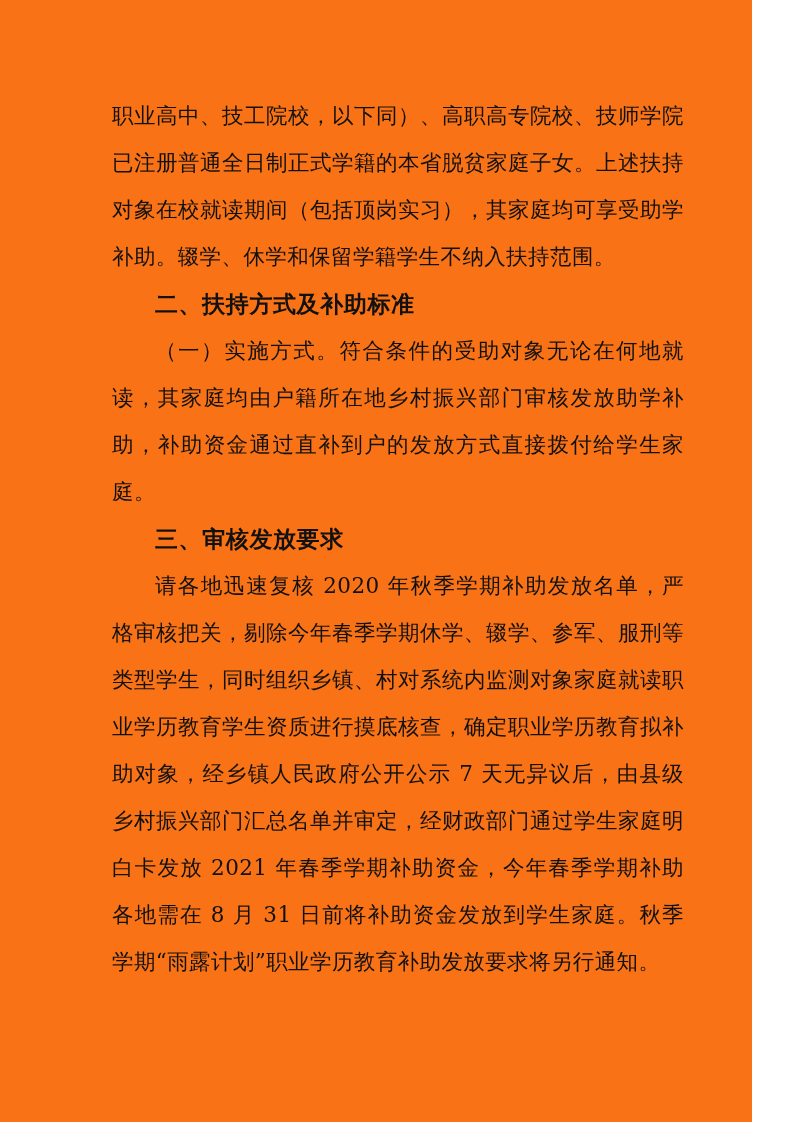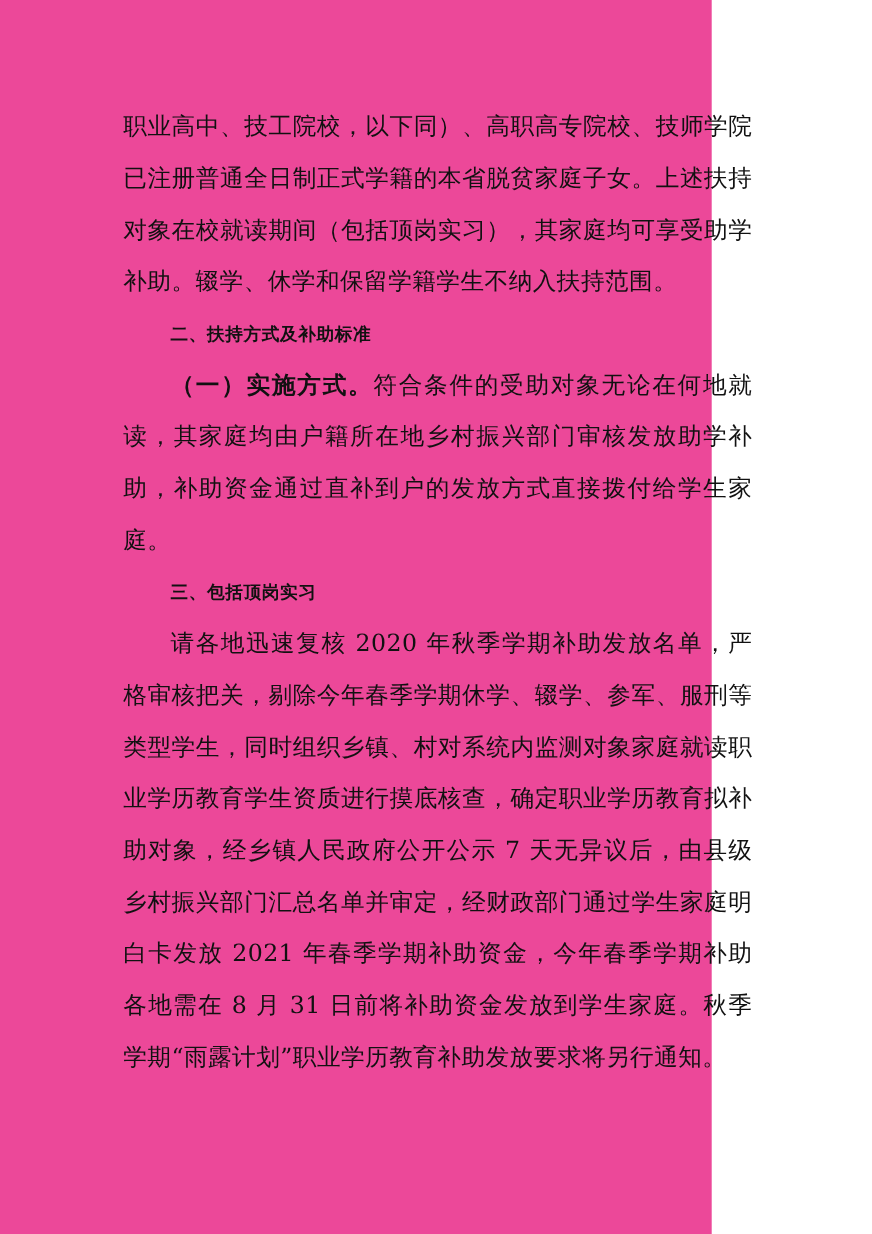--- a/index.html
+++ b/index.html
@@ -11,23 +11,23 @@
     width: 793px;
     height: 1122px;
     font-family: "DejaVu Serif", "Liberation Serif", serif;
     color: #1a1a1a;
     position: relative;
     overflow: hidden;
   }
   .page {
     position: absolute;
     left: 0; top: 0;
-    width: 647px;
+    width: 752px;
     height: 1122px;
-    background: #ec4899;
+    background: #f97316;
   }
   .content {
     position: absolute;
     left: 112px;
     top: 92px;
     width: 572px;
   }
   p {
     margin: 0 0 0 0;
     font-size: 21.5px;
@@ -38,41 +38,41 @@
     color: #111111;
   }
   p.body-text {
     text-indent: 0;
   }
   p.indent {
     text-indent: 43px;
   }
   .heading {
     font-weight: bold;
-    font-size: 16px;
+    font-size: 23px;
     line-height: 47px;
     text-indent: 43px;
     margin: 0;
     letter-spacing: 0.6px;
   }
   .sub-label {
-    font-weight: bold;
+    font-weight: normal;
   }
 </style>
 </head>
 <body>
 
 <div class="page">
   <div class="content">
 
     <p class="body-text">职业高中、技工院校，以下同）、高职高专院校、技师学院已注册普通全日制正式学籍的本省脱贫家庭子女。上述扶持对象在校就读期间（包括顶岗实习），其家庭均可享受助学补助。辍学、休学和保留学籍学生不纳入扶持范围。</p>
 
     <p class="heading">二、扶持方式及补助标准</p>
 
     <p class="indent"><span class="sub-label">（一）实施方式。</span><span>符合条件的受助对象无论在何地就读，其家庭均由户籍所在地乡村振兴部门审核发放助学补助，补助资金通过直补到户的发放方式直接拨付给学生家庭。</span></p>
 
 
-    <p class="heading">三、包括顶岗实习</p>
+    <p class="heading">三、审核发放要求</p>
 
     <p class="indent">请各地迅速复核 2020 年秋季学期补助发放名单，严格审核把关，剔除今年春季学期休学、辍学、参军、服刑等类型学生，同时组织乡镇、村对系统内监测对象家庭就读职业学历教育学生资质进行摸底核查，确定职业学历教育拟补助对象，经乡镇人民政府公开公示 7 天无异议后，由县级乡村振兴部门汇总名单并审定，经财政部门通过学生家庭明白卡发放 2021 年春季学期补助资金，今年春季学期补助各地需在 8 月 31 日前将补助资金发放到学生家庭。秋季学期“雨露计划”职业学历教育补助发放要求将另行通知。</p>
 
   </div>
 </div>
 
 </body></html>

